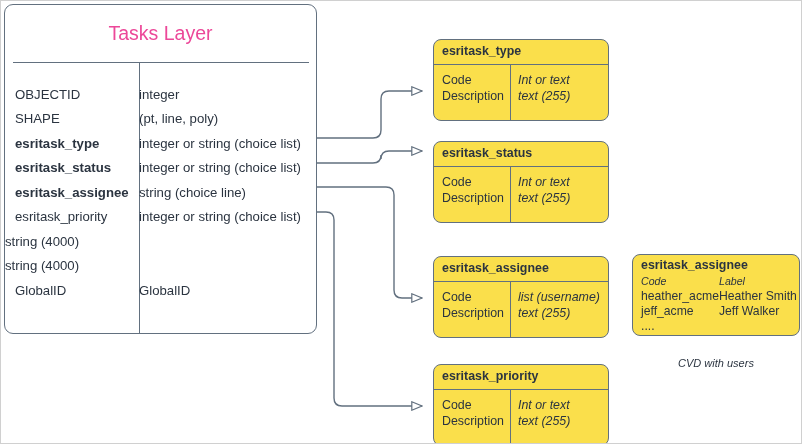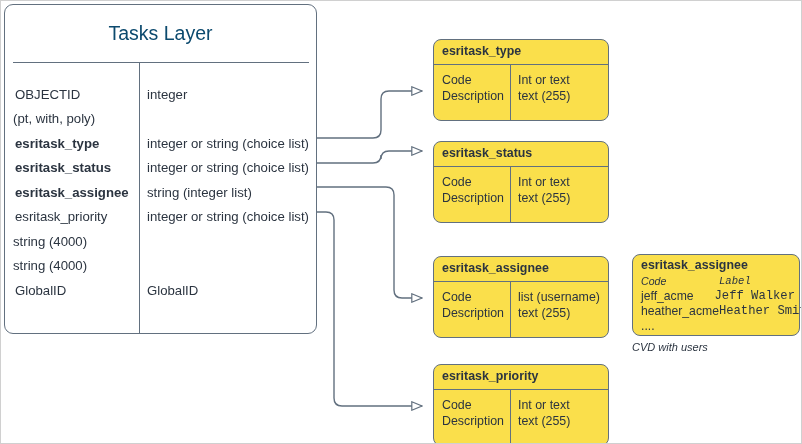--- a/index.html
+++ b/index.html
@@ -33,21 +33,21 @@
   }
   .entity-main-title {
     position: absolute;
     left: 0;
     top: 0;
     width: 100%;
     height: 57px;
     line-height: 57px;
     text-align: center;
     font-size: 19.5px;
-    color: #0c4a6e;
+    color: #ec4899;
   }
   .entity-main-hrule {
     position: absolute;
     left: 8px;
     top: 57px;
     width: 296px;
     height: 1.4px;
     background: #62707f;
   }
   .entity-main-vrule {
@@ -73,21 +73,20 @@
     width: 134px;
     box-sizing: border-box;
     padding-left: 10px;
     font-size: 13.2px;
     white-space: nowrap;
   }
   .field-name.bold { font-weight: bold; }
   .field-type {
     flex: 1;
     box-sizing: border-box;
-    padding-left: 8px;
     font-size: 13.2px;
     white-space: nowrap;
   }
 
   
   .domain-box {
     position: absolute;
     background: #fadf4b;
     border: 1.4px solid #62707f;
     border-radius: 8px;
@@ -126,20 +125,21 @@
     font-size: 12.4px;
     line-height: 16px;
   }
   .domain-col-right {
     position: absolute;
     left: 84px;
     top: 32px;
     font-size: 12.4px;
     line-height: 16px;
     white-space: nowrap;
+    font-style: italic;
   }
 
   
   .cvd-box {
     position: absolute;
     left: 631px;
     top: 253px;
     width: 168px;
     height: 82px;
     background: #fadf4b;
@@ -155,28 +155,29 @@
     font-weight: bold;
   }
   .cvd-grid {
     position: absolute;
     left: 8px;
     top: 19px;
     right: 4px;
   }
   .cvd-row { display: flex; line-height: 15px; }
   .cvd-c1 { width: 78px; font-size: 12.2px; white-space: nowrap; }
-  .cvd-c2 { font-size: 12.2px; white-space: nowrap; font-family: Liberation Mono, monospace; }
+  .cvd-c2 { font-size: 12.2px; white-space: nowrap; }
   .cvd-row.hdr .cvd-c1,
   .cvd-row.hdr .cvd-c2 { font-style: italic; font-size: 10.6px; }
   .cvd-caption {
     position: absolute;
     left: 631px;
-    top: 340px;
+    top: 356px;
     width: 168px;
+    text-align: center;
     font-size: 11px;
     font-style: italic;
     color: #2b3440;
   }
 
   
   #connectors {
     position: absolute;
     left: 0;
     top: 0;
@@ -211,33 +212,34 @@
   <div class="entity-main">
     <div class="entity-main-title">Tasks Layer</div>
     <div class="entity-main-hrule"></div>
     <div class="entity-main-vrule"></div>
     <div class="field-rows" id="field-rows">
         <div class="field-row">
           <div class="field-name">OBJECTID</div>
           <div class="field-type">integer</div>
         </div>
         <div class="field-row">
-          <div class="field-type">(pt, with, poly)</div>
+          <div class="field-name">SHAPE</div>
+          <div class="field-type">(pt, line, poly)</div>
         </div>
         <div class="field-row">
           <div class="field-name bold">esritask_type</div>
           <div class="field-type">integer or string (choice list)</div>
         </div>
         <div class="field-row">
           <div class="field-name bold">esritask_status</div>
           <div class="field-type">integer or string (choice list)</div>
         </div>
         <div class="field-row">
           <div class="field-name bold">esritask_assignee</div>
-          <div class="field-type">string (integer list)</div>
+          <div class="field-type">string (choice line)</div>
         </div>
         <div class="field-row">
           <div class="field-name">esritask_priority</div>
           <div class="field-type">integer or string (choice list)</div>
         </div>
         <div class="field-row">
           <div class="field-type">string (4000)</div>
         </div>
         <div class="field-row">
           <div class="field-type">string (4000)</div>
@@ -306,26 +308,26 @@
   </div>
 
   <div class="cvd-box">
     <div class="cvd-title">esritask_assignee</div>
     <div class="cvd-grid" id="cvd-grid">
         <div class="cvd-row hdr">
           <div class="cvd-c1">Code</div>
           <div class="cvd-c2">Label</div>
         </div>
         <div class="cvd-row">
+          <div class="cvd-c1">heather_acme</div>
+          <div class="cvd-c2">Heather Smith</div>
+        </div>
+        <div class="cvd-row">
           <div class="cvd-c1">jeff_acme</div>
           <div class="cvd-c2">Jeff Walker</div>
-        </div>
-        <div class="cvd-row">
-          <div class="cvd-c1">heather_acme</div>
-          <div class="cvd-c2">Heather Smith</div>
         </div>
         <div class="cvd-row">
           <div class="cvd-c1">....</div>
           <div class="cvd-c2"></div>
         </div>
       </div>
   </div>
   <div class="cvd-caption">CVD with users</div>
 
 </div>

